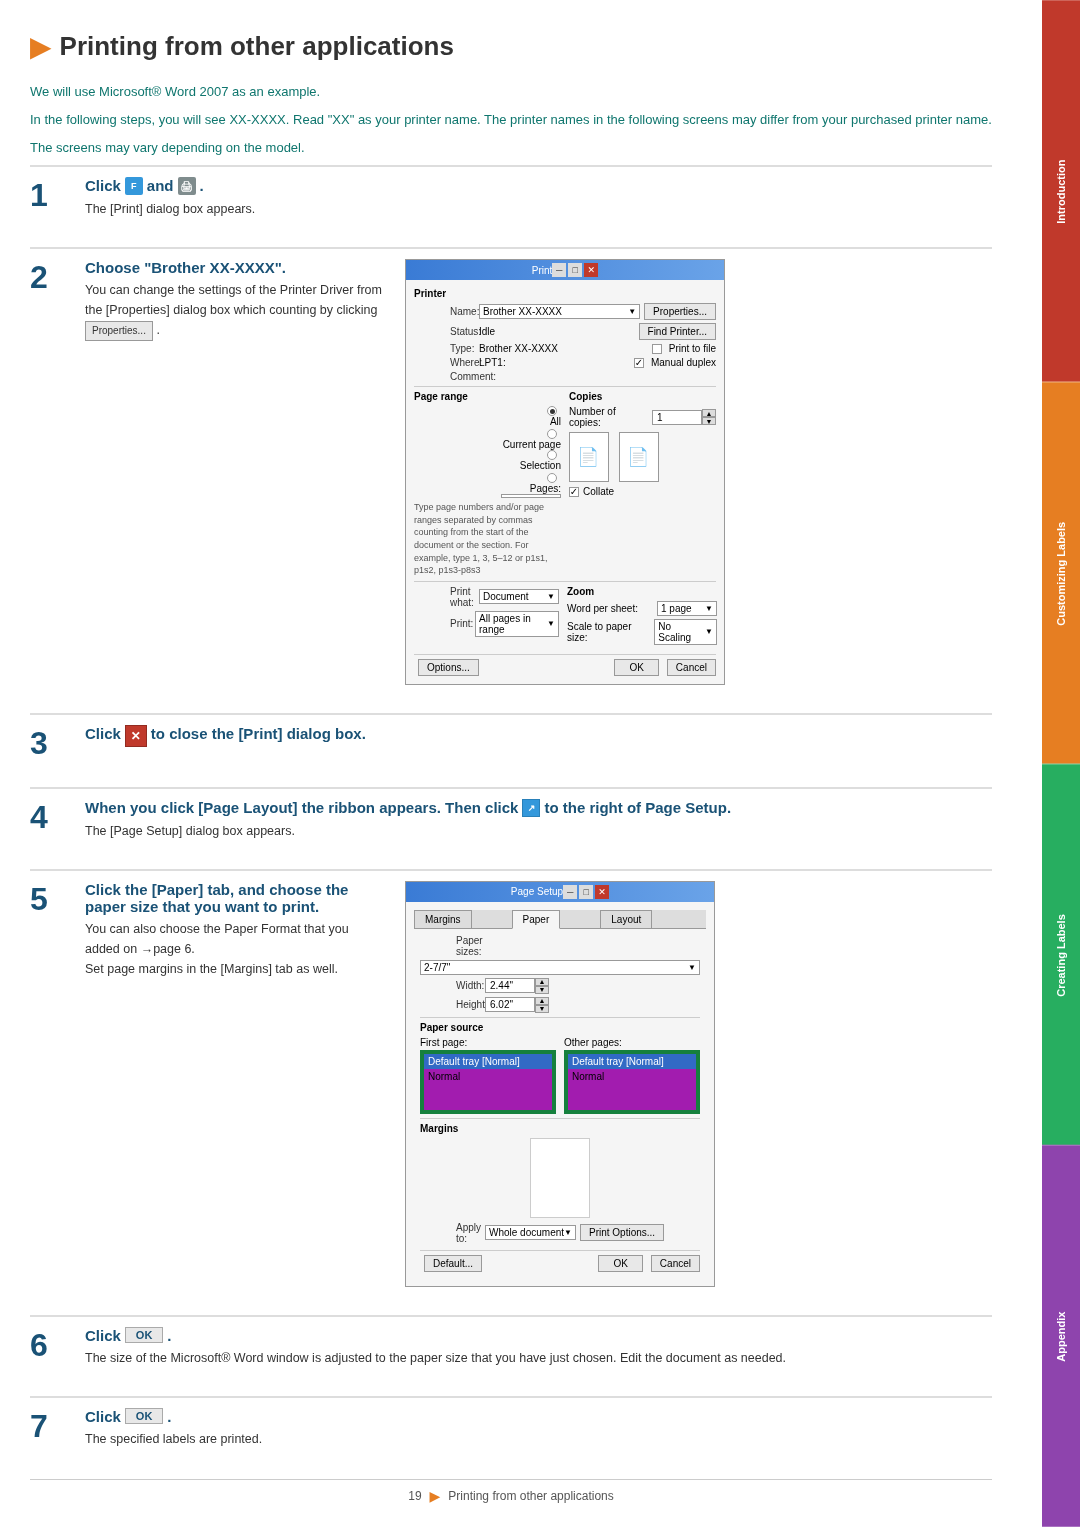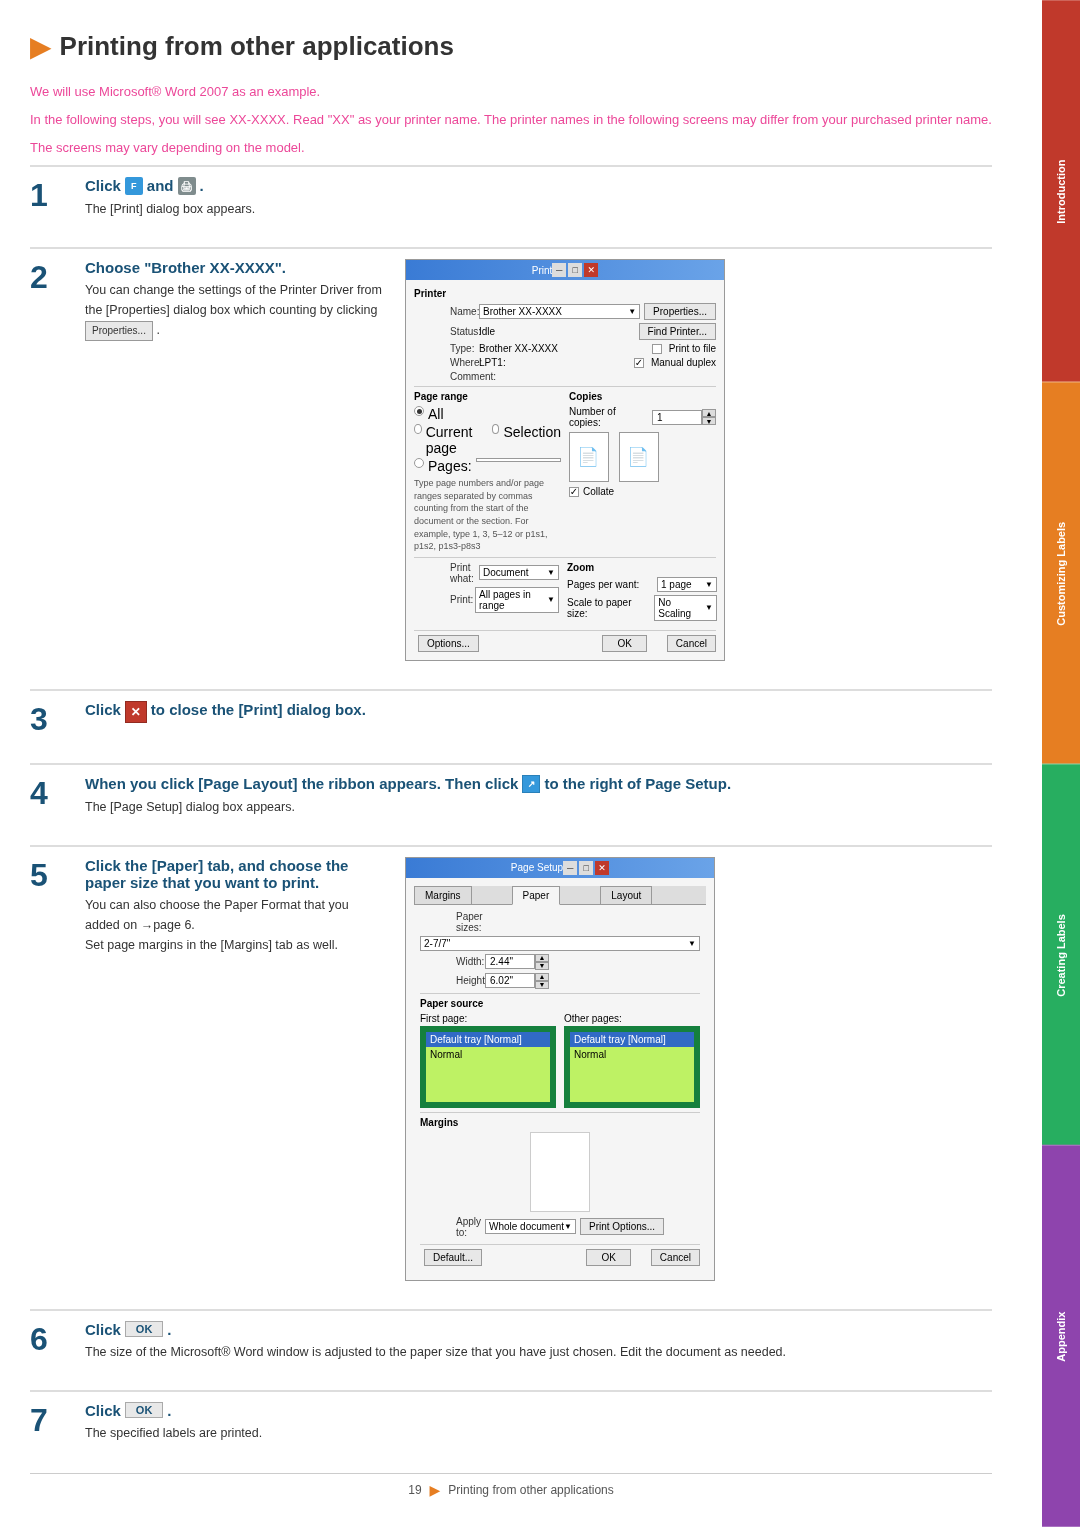--- a/index.html
+++ b/index.html
@@ -75,21 +75,21 @@
 
     .page-title {
       font-size: 26px;
       font-weight: bold;
       color: #333;
     }
 
     .intro-text {
       font-size: 13px;
       line-height: 1.7;
-      color: #ec4899;
+      color: #0f766e;
       margin-bottom: 6px;
     }
 
     
     .step-section {
       display: flex;
       margin-bottom: 18px;
       padding: 10px 0;
       border-top: 2px solid #ddd;
     }
@@ -253,23 +253,24 @@
       display: flex;
       gap: 8px;
     }
 
     .dialog-col {
       flex: 1;
     }
 
     .radio-row {
       display: flex;
-      align-items: flex-start;
-      font-size: 14px;
+      align-items: flex-end;
+      font-size: 10px;
       margin-bottom: 2px;
+      flex-direction: column;
     }
 
     .radio-btn {
       width: 10px;
       height: 10px;
       border-radius: 50%;
       border: 1px solid #999;
       background: white;
       margin-right: 4px;
       display: flex;
@@ -315,21 +316,21 @@
       min-width: 80px;
     }
 
     .select-arrow {
       font-size: 8px;
     }
 
     .dialog-footer {
       display: flex;
       justify-content: flex-end;
-      gap: 20px;
+      gap: 8px;
       margin-top: 6px;
       padding-top: 4px;
       border-top: 1px solid #ccc;
     }
 
     .ok-btn {
       background: #e8e8e8;
       border: 1px solid #999;
       padding: 2px 14px;
       font-size: 10px;
@@ -478,24 +479,24 @@
 
     .preview-box {
       border: 1px solid #ccc;
       background: white;
       width: 60px;
       height: 80px;
       margin: 4px auto;
     }
     
     .paper-source-list {
-      border: 6px solid #15803d;
-      background: #bef264;
-      font-size: 10px;
-      height: 82px;
+      border: 4px solid #15803d;
+      background: #a21caf;
+      font-size: 10px;
+      height: 64px;
       overflow: hidden;
     }
 
     .paper-source-item {
       padding: 2px 4px;
       font-size: 10px;
     }
 
     .paper-source-item.selected {
       background: #316ac5;
@@ -684,21 +685,21 @@
                       <span class="dialog-label">Print:</span>
                       <div class="select-dropdown">
                         <span>All pages in range</span>
                         <span class="select-arrow">▼</span>
                       </div>
                     </div>
                   </div>
                   <div class="dialog-col">
                     <div class="dialog-section-title">Zoom</div>
                     <div class="dialog-row">
-                      <span style="font-size:10px; width:90px;">Pages per want:</span>
+                      <span style="font-size:10px; width:90px;">Word per sheet:</span>
                       <div class="select-dropdown" style="min-width:60px;">
                         <span>1 page</span>
                         <span class="select-arrow">▼</span>
                       </div>
                     </div>
                     <div class="dialog-row">
                       <span style="font-size:10px; width:90px;">Scale to paper size:</span>
                       <div class="select-dropdown" style="min-width:60px;">
                         <span>No Scaling</span>
                         <span class="select-arrow">▼</span>

